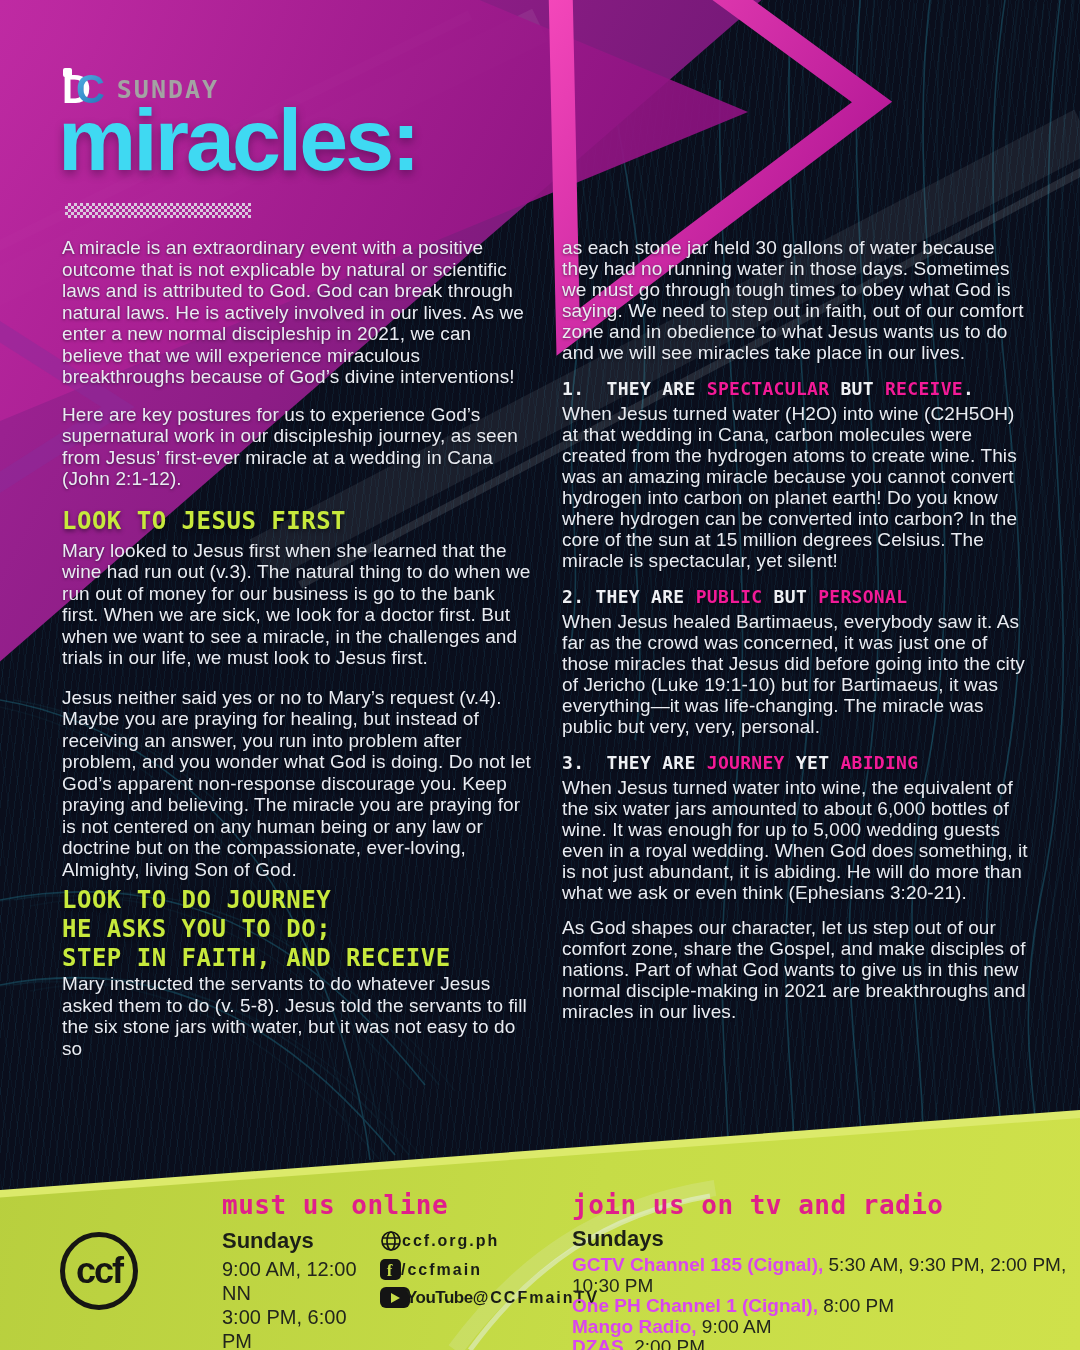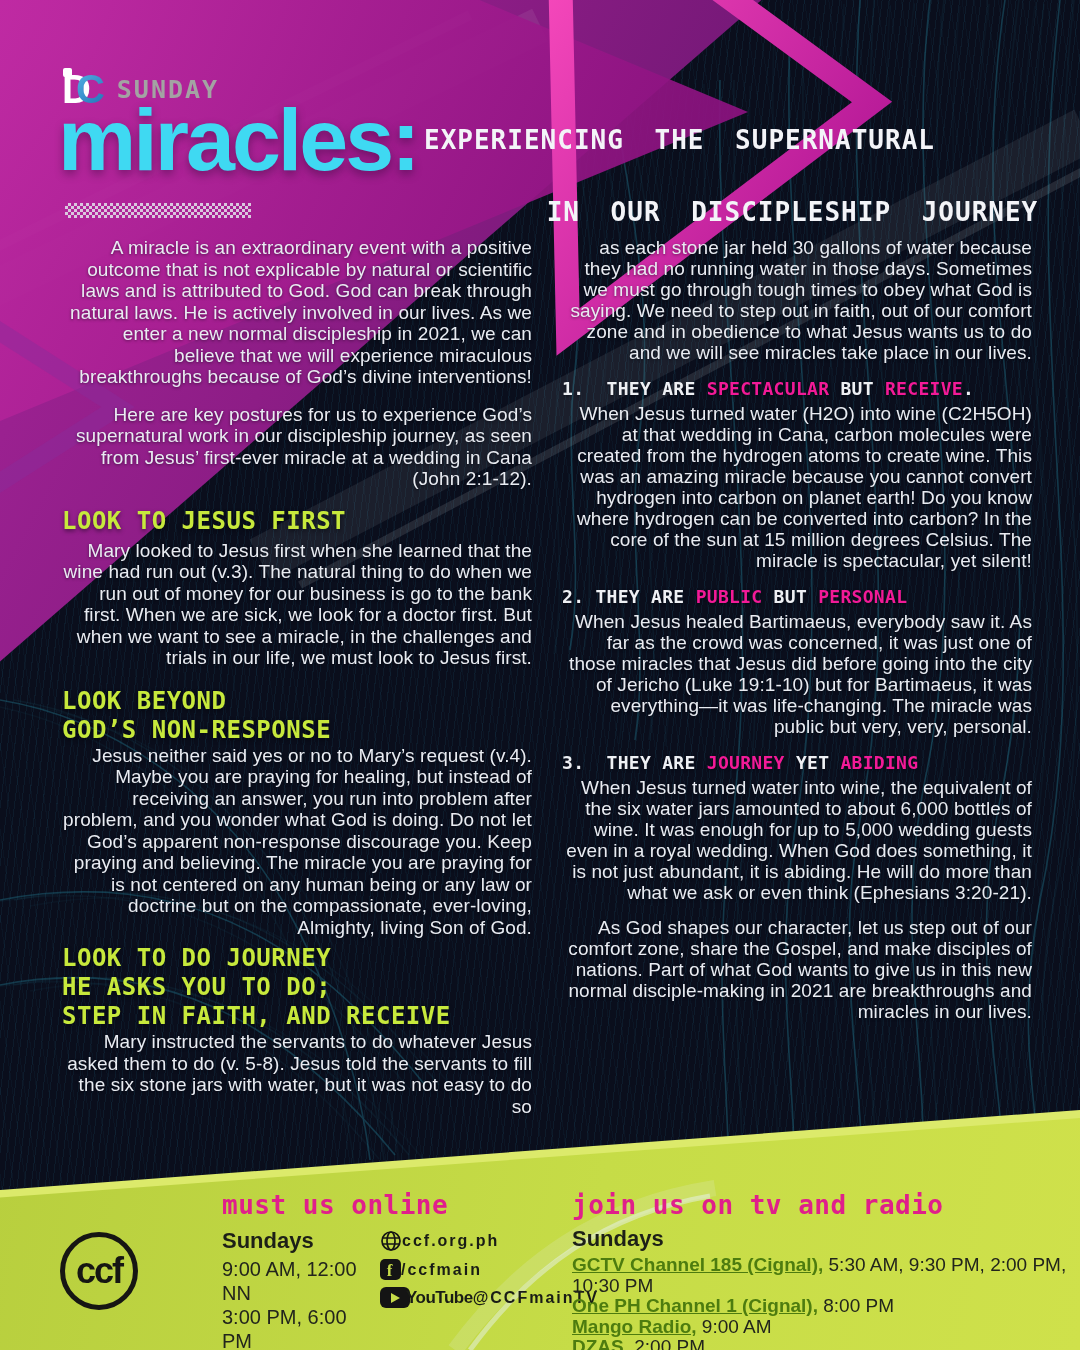--- a/index.html
+++ b/index.html
@@ -31,21 +31,21 @@
   .brand{margin-left:12px;font:700 25px/1 "DejaVu Sans Mono",monospace;color:#a3a3a3;letter-spacing:2px;}
   .title{position:absolute;left:58px;top:96px;font:800 88px/1 "Liberation Sans",sans-serif;
          letter-spacing:-3px;color:#3fd9f2;text-shadow:0 4px 10px rgba(8,0,24,.35);}
   .subtitle{position:absolute;left:424px;top:122px;font:700 26px/36px "DejaVu Sans Mono",monospace;
             color:#f3f4f8;letter-spacing:1px;word-spacing:14px;white-space:pre;}
   
   .col{position:absolute;top:237px;width:470px;color:#e9ecf2;
        font-size:19px;letter-spacing:.1px;text-shadow:0 1px 3px rgba(0,0,10,.5);}
   .col-left{left:62px;line-height:21.5px;}
   .col-right{left:562px;line-height:21px;}
-  .para{margin:0 0 16px;text-align:right;}
+  .para{margin:0 0 16px;}
   .col-right .para{margin:0 0 14px;}
   .sec-h{font:700 24px/30px "DejaVu Sans Mono",monospace;color:#c7e93c;letter-spacing:.5px;
          margin:0 0 4px;text-shadow:0 2px 4px rgba(0,0,10,.5);}
   .col-left .sec1{margin-top:2px;}
   .col-left .sec2{margin-top:18px;}
   .col-left .sec3{margin-top:6px;}
   .sec3 .sec-h,.sec2 .sec-h{line-height:29px;margin-bottom:0;}
   .sec3 .sec-h{margin-bottom:0;}
   .sec-body{margin:0;}
   .q-head{font:700 24px/28px "DejaVu Sans Mono",monospace;color:#c7e93c;letter-spacing:.5px;
@@ -79,21 +79,21 @@
   .glb{width:22px;height:22px;flex:0 0 auto;}
   .fb-badge{width:21px;height:21px;background:#141414;border-radius:5px;display:flex;align-items:flex-end;
             justify-content:center;overflow:hidden;}
   .fb-badge span{font:700 17px/19px "Liberation Serif",serif;color:#c6dc49;}
   .yt-badge{width:30px;height:21px;background:#141414;border-radius:6px;display:flex;align-items:center;justify-content:center;}
   .yt-play{width:0;height:0;border-left:9px solid #c6dc49;border-top:5px solid transparent;border-bottom:5px solid transparent;}
   .yt-word{font:800 17px/20px "Liberation Sans",sans-serif;letter-spacing:-.5px;margin-left:-4px;}
   .f-tv{position:absolute;left:572px;top:1192px;width:505px;color:#22251c;}
   .f-tv .f-head{margin-bottom:8px;}
   .tv-line{font:400 19px/20.5px "Liberation Sans",sans-serif;margin:0;}
-  .tv-bold{font-weight:700;color:#4d7c0f;text-decoration:underline;}
+  .tv-bold{font-weight:700;color:#d946ef;}
 </style>
 </head>
 <body>
 
 <div class="poster">
 
   <div class="bg-texture"></div>
   <svg class="bg-svg" width="1080" height="1350" viewBox="0 0 1080 1350">
     <g id="swirls" fill="none" stroke="#1d6378" stroke-width="1.6" opacity=".5">
       <path d="M1005,0 C960,300 1060,520 1000,800 C955,1020 1040,1160 990,1350"></path>
@@ -138,36 +138,32 @@
 
   <div class="logo-row">
     <div class="logo">
       <span class="logo-dot"></span>
       <span class="logo-d">D</span>
       <span class="logo-c">C</span>
     </div>
     <span class="brand">SUNDAY</span>
   </div>
   <div class="title">miracles:</div>
-  <div class="subtitle"><span>EXPERIENCING THE SUPERNATURAL</span><br>
-    <span>IN OUR DISCIPLESHIP JOURNEY</span>
-  </div>
   <div class="halftone-bar"></div>
 
   <div class="col col-left">
     <p class="para">A miracle is an extraordinary event with a positive outcome that is not explicable by natural or scientific laws and is attributed to God. God can break through natural laws. He is actively involved in our lives. As we enter a new normal discipleship in 2021, we can believe that we will experience miraculous breakthroughs because of God’s divine interventions!</p>
     <p class="para">Here are key postures for us to experience God’s supernatural work in our discipleship journey, as seen from Jesus’ first-ever miracle at a wedding in Cana (John 2:1-12).</p>
 
     <div class="sec sec1">
       <div class="sec-h">LOOK TO JESUS FIRST</div>
       <p class="para sec-body">Mary looked to Jesus first when she learned that the wine had run out (v.3). The natural thing to do when we run out of money for our business is go to the bank first. When we are sick, we look for a doctor first. But when we want to see a miracle, in the challenges and trials in our life, we must look to Jesus first.</p>
     </div>
 
     <div class="sec sec2">
-      <div class="sec-h"><span>LOOK BEYOND</span><br><span>GOD’S NON-RESPONSE</span></div>
       <p class="para sec-body">Jesus neither said yes or no to Mary’s request (v.4). Maybe you are praying for healing, but instead of receiving an answer, you run into problem after problem, and you wonder what God is doing. Do not let God’s apparent non-response discourage you. Keep praying and believing. The miracle you are praying for is not centered on any human being or any law or doctrine but on the compassionate, ever-loving, Almighty, living Son of God.</p>
     </div>
 
     <div class="sec sec3">
       <div class="sec-h"><span>LOOK TO DO JOURNEY</span><br><span>HE ASKS YOU TO DO;</span><br><span>STEP IN FAITH, AND RECEIVE</span></div>
       <p class="para sec-body">Mary instructed the servants to do whatever Jesus asked them to do (v. 5-8). Jesus told the servants to fill the six stone jars with water, but it was not easy to do so</p>
     </div>
   </div>
 
   <div class="col col-right">

